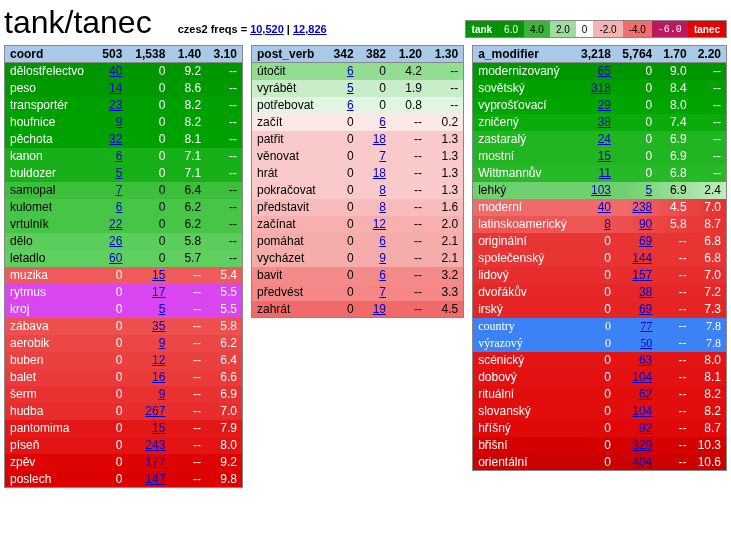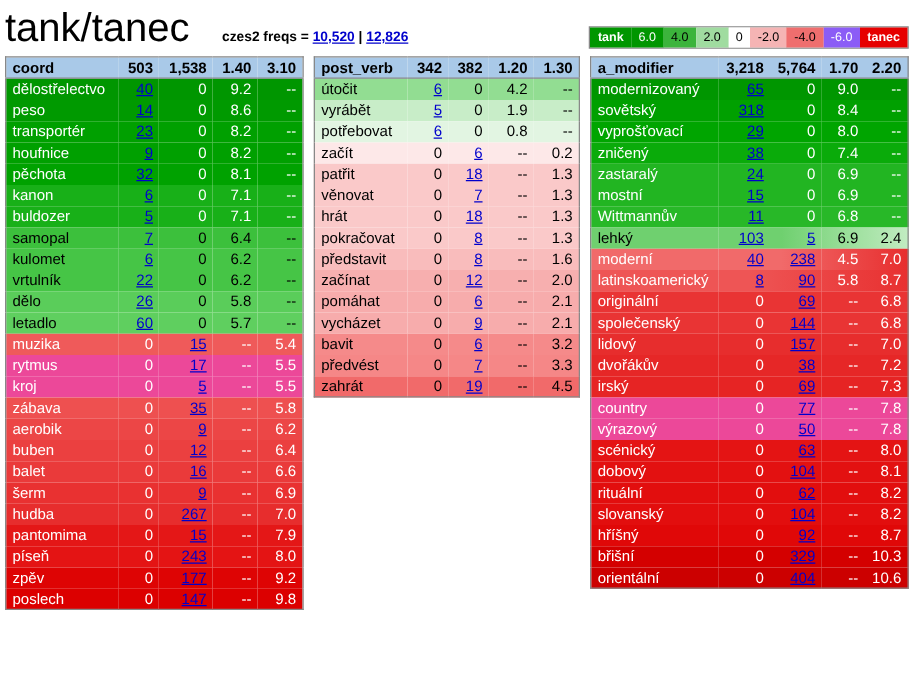--- a/index.html
+++ b/index.html
@@ -43,21 +43,21 @@
     line-height: 14px;
   }
   .leg-tank  { background: #009600; color: #fff; font-weight: bold; }
   .leg-tanec { background: #e60000; color: #fff; font-weight: bold; }
   .leg-6  { background: #009600; color:#fff;}
   .leg-4  { background: #3cb43c; }
   .leg-2  { background: #a0dca0; }
   .leg-0  { background: #ffffff; }
   .leg-n2 { background: #f5b4b4; }
   .leg-n4 { background: #ef6e6e; }
-  .leg-n6 { background: #8b5cf6; color:#fff;}
+  .leg-n6 { background: #be185d; color:#fff;font-family:Liberation Mono, monospace;}
   .tables {
     display: flex;
     gap: 8px;
     align-items: flex-start;
   }
   table {
     border-collapse: collapse;
     border: 1px solid #888;
     font-size: 12px;
   }
@@ -97,31 +97,31 @@
   
   .r02 { background:#fde8e8; }
   .r13 { background:#fac9c9; }
   .r16 { background:#f9bcbc; }
   .r20 { background:#f7afaf; }
   .r21 { background:#f7acac; }
   .r32 { background:#f58a8a; }
   .r33 { background:#f58787; }
   .r45 { background:#f16a6a; }
   .r54 { background:#ef5a5a; color:#fff;}
-  .r55 { background:#ec4899; color:#fff;}
+  .r55 { background:#d946ef; color:#fff;}
   .r58 { background:#ee5050; color:#fff;}
   .r62 { background:#ec4646; color:#fff;padding-left:17px;}
   .r64 { background:#eb4040; color:#fff;}
   .r66 { background:#ea3a3a; color:#fff;}
   .r68 { background:#e93434; color:#fff;}
   .r69 { background:#e93131; color:#fff;}
   .r70 { background:#e72d2d; color:#fff;}
   .r72 { background:#e62727; color:#fff;}
   .r73 { background:#e62424; color:#fff;}
-  .r78 { background:#ec4899; color:#fff;}
+  .r78 { background:#3b82f6; color:#fff;font-family:Liberation Serif, serif;}
   .r79 { background:#e41717; color:#fff;}
   .r80 { background:#e41414; color:#fff;}
   .r81 { background:#e31111; color:#fff;}
   .r82 { background:#e20e0e; color:#fff;}
   .r87 { background:#e00808; color:#fff;}
   .r92 { background:#de0404; color:#fff;}
   .r98 { background:#dc0000; color:#fff;}
   .r103{ background:#d40000; color:#fff;}
   .r106{ background:#cc0000; color:#fff;}
   .rmix1 { background: linear-gradient(to right, #f16a6a 60%, #e72d2d 100%); color:#fff;}

